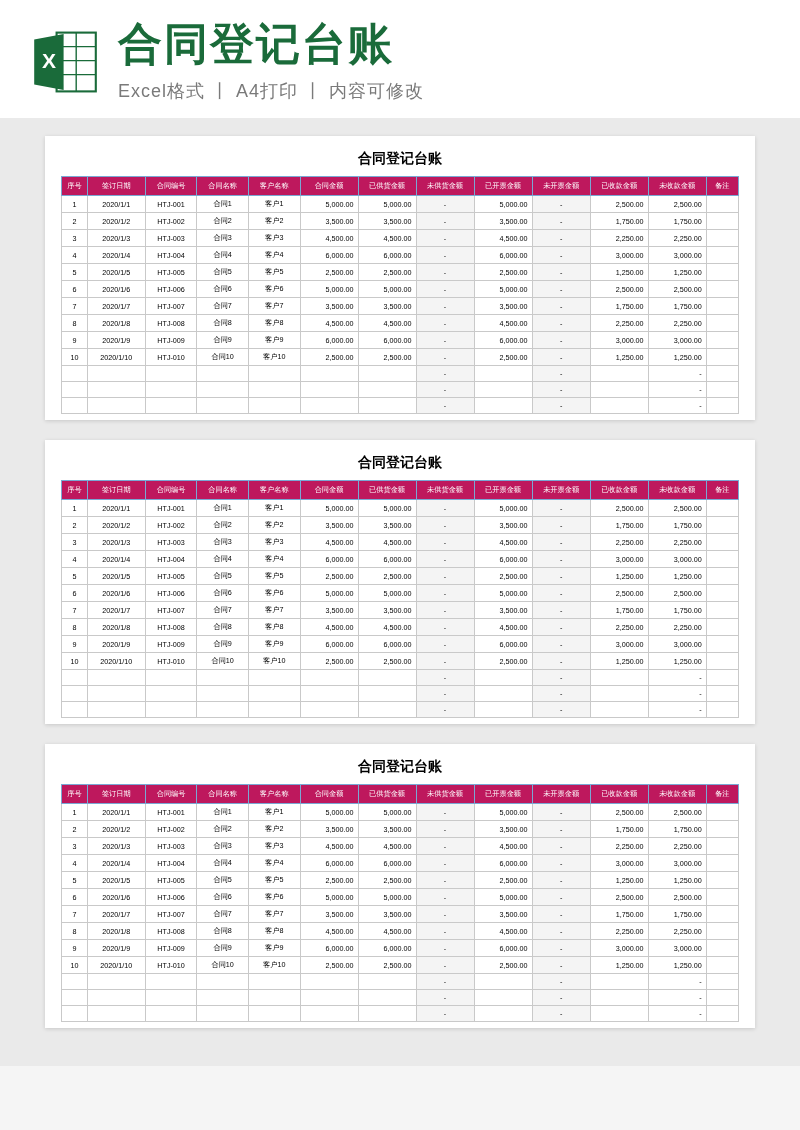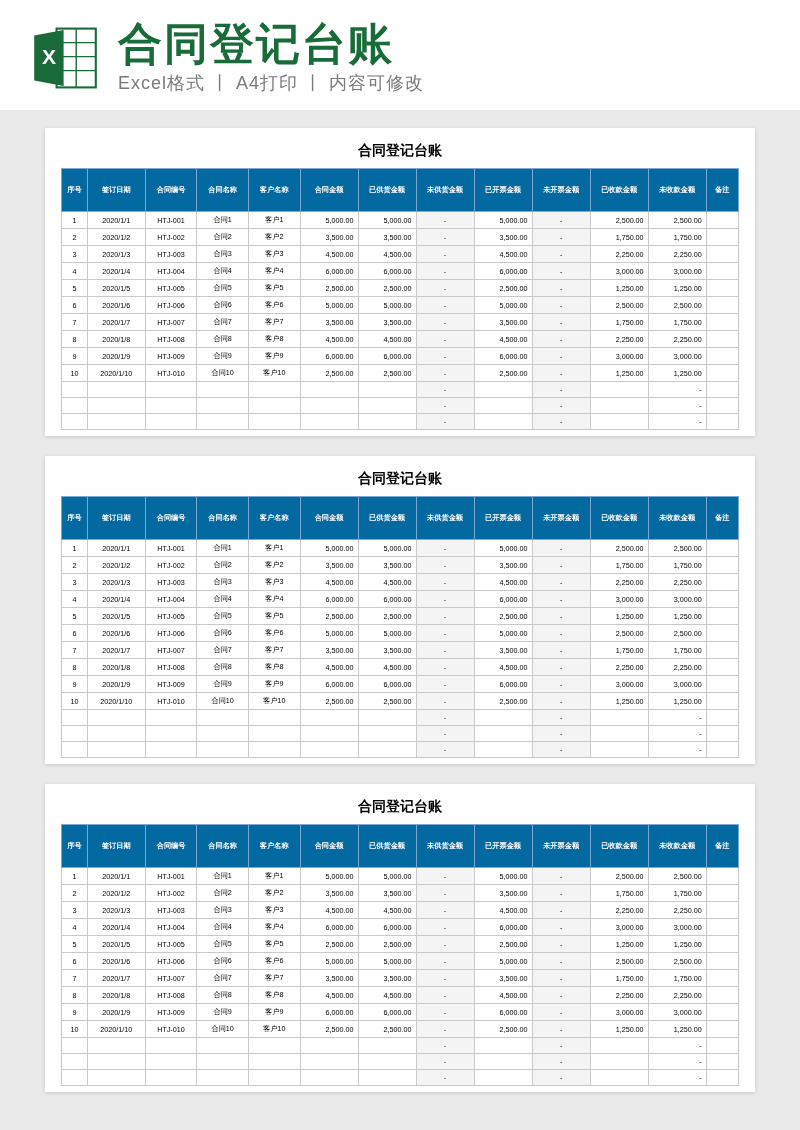--- a/index.html
+++ b/index.html
@@ -28,21 +28,21 @@
   .main-title {
     font-size: 44px;
     font-weight: 700;
     color: #1a6b3a;
     letter-spacing: 2px;
     line-height: 1.1;
   }
   .sub-title {
     font-size: 18px;
     color: #7a7a7a;
-    margin-top: 3px;
+    margin-top: 11px;
     letter-spacing: 1px;
   }
   .canvas {
     background: #eaeaea;
     padding: 18px 45px;
   }
   .sheet {
     background: #fff;
     box-shadow: 0 1px 4px rgba(0,0,0,.15);
     padding: 14px 16px 6px 16px;
@@ -55,24 +55,24 @@
     color: #000;
     margin-bottom: 8px;
   }
   table {
     width: 100%;
     border-collapse: collapse;
     font-size: 7.2px;
     table-layout: fixed;
   }
   th {
-    background: #0369a1;
+    background: #be185d;
     color: #fff;
-    font-weight: 700;
-    padding: 16px 2px;
+    font-weight: 400;
+    padding: 4px 2px;
     border: 1px solid #7aa8d4;
     text-align: center;
     white-space: nowrap;
     overflow: hidden;
   }
   td {
     border: 1px solid #c9c9c9;
     padding: 3px 3px;
     text-align: center;
     white-space: nowrap;

